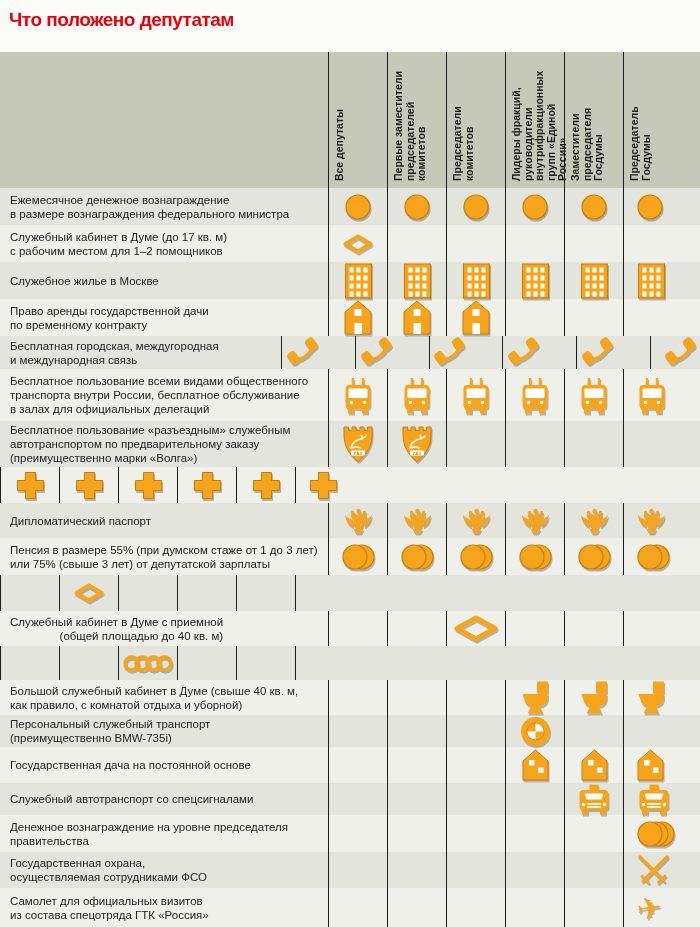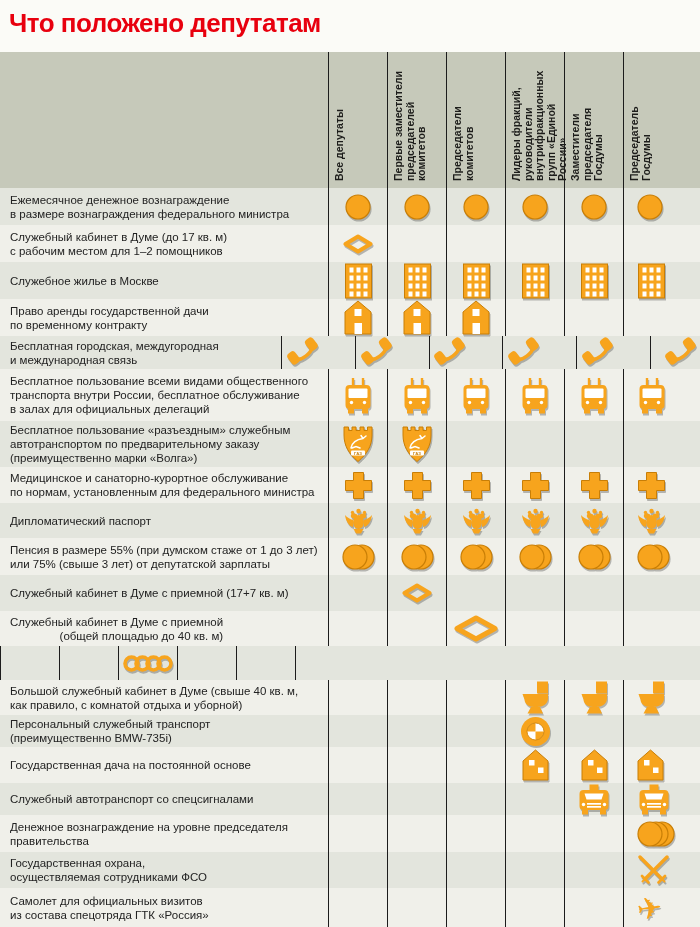--- a/index.html
+++ b/index.html
@@ -5,21 +5,21 @@
   :root{
     --title-red:#e8000e; --ic:#f7a41d; --icd:#c87e06;
     --header-bg:#c6c9ba; --row-odd:#e3e5dd; --row-even:#f0f0ea;
     --line:#1c1c1c; --page-bg:#fbfbf7; --label-ink:#222;
   }
   *{margin:0;padding:0;box-sizing:border-box;}
   html,body{background:#fff;}
   body{font-family:"Liberation Sans","DejaVu Sans",sans-serif;}
   .page{width:700px;height:927px;background:var(--page-bg);overflow:hidden;position:relative;}
   .title-bar{height:52px;background:var(--page-bg);}
-  .page-title{color:var(--title-red);font-size:26px;font-weight:bold;letter-spacing:-0.5px;
+  .page-title{color:var(--title-red);font-size:19px;font-weight:bold;letter-spacing:-0.5px;
     padding:10px 0 0 9px;line-height:1.05;}
   .table{width:700px;}
   .head-row{display:flex;height:136px;background:var(--header-bg);}
   .head-spacer{width:328px;}
   .col-head{width:59px;border-left:1px solid var(--line);display:flex;
     align-items:flex-end;justify-content:flex-start;padding:0 0 7px 5px;}
   .col-head.last{flex:1;}
   .rot{writing-mode:vertical-rl;transform:rotate(180deg);max-height:122px;
     font-size:10.5px;font-weight:bold;line-height:11.5px;color:#1d1d1b;}
   .row{display:flex;}
@@ -470,22 +470,20 @@
                 <text x="19" y="30.7" font-size="4.2" font-weight="bold" text-anchor="middle" fill="#c87e06">ГАЗ</text>
               </svg>
             </span>
           </div>
           <div class="cell"></div>
           <div class="cell"></div>
           <div class="cell"></div>
           <div class="cell last"></div>
         </div>
         <div class="row even" style="height: 36px;">
-          <div class="row-label">Медицинское и санаторно-курортное обслуживание
-по нормам, установленным для федерального министра</div>
           <div class="cell">
             <span class="ic">
               <svg width="29" height="29" viewBox="0 0 29 29">
                 <path d="M9.5,1.5 H19.5 V9.5 H27.5 V19.5 H19.5 V27.5 H9.5 V19.5 H1.5 V9.5 H9.5 Z" fill="#f7a41d" stroke="#c87e06" stroke-width="1"></path>
               </svg>
             </span>
           </div>
           <div class="cell">
             <span class="ic">
               <svg width="29" height="29" viewBox="0 0 29 29">
@@ -661,21 +659,20 @@
           <div class="cell last">
             <span class="ic">
               <svg width="33" height="26" viewBox="0 0 33 26">
                 <circle cx="20" cy="13" r="12" fill="#f7a41d" stroke="#c87e06" stroke-width="1.2"></circle>
                 <circle cx="13" cy="13" r="12" fill="#f7a41d" stroke="#c87e06" stroke-width="1.2"></circle>
               </svg>
             </span>
           </div>
         </div>
         <div class="row odd" style="height: 36px;">
-          <div class="row-label">Служебный кабинет в Думе с приемной (17+7 кв. м)</div>
           <div class="cell"></div>
           <div class="cell">
             <span class="ic">
               <svg width="30" height="20" viewBox="0 0 30 20">
                 <polygon points="15,2.5 27.5,10 15,17.5 2.5,10" fill="none" stroke="#f7a41d" stroke-width="4" stroke-linejoin="round"></polygon>
               </svg>
             </span>
           </div>
           <div class="cell"></div>
           <div class="cell"></div>

